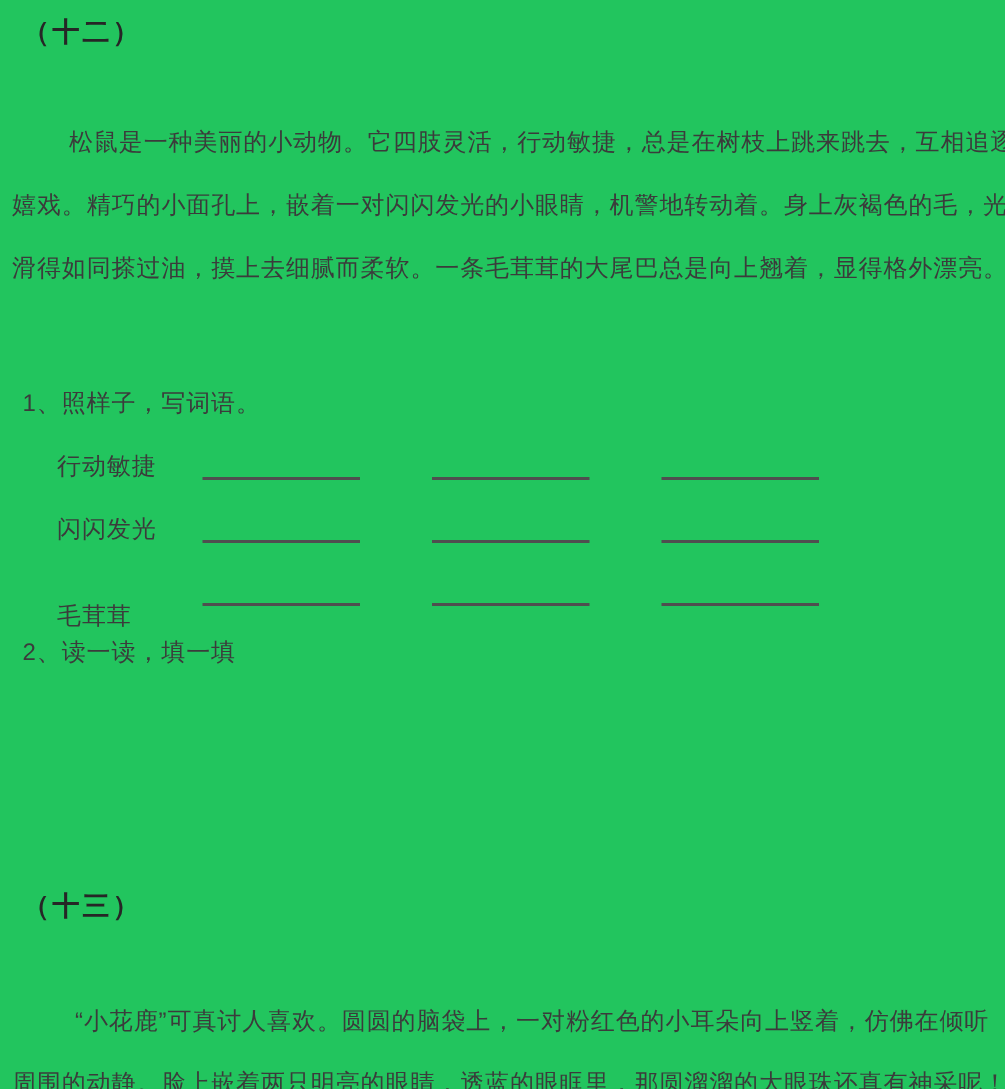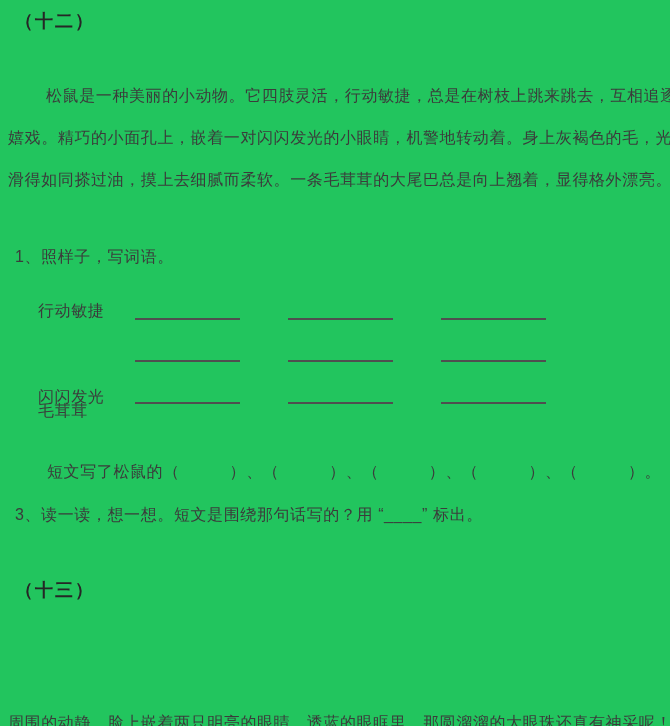--- a/index.html
+++ b/index.html
@@ -25,38 +25,38 @@
 <body>
 
 <div class="page">
 
   <div class="abs heading" style="top:9px;left:15px;">（十二）</div>
 
   <div class="abs body-text" style="top:87px;left:46px;">松鼠是一种美丽的小动物。它四肢灵活，行动敏捷，总是在树枝上跳来跳去，互相追逐</div>
   <div class="abs body-text" style="top:129px;left:8px;">嬉戏。精巧的小面孔上，嵌着一对闪闪发光的小眼睛，机警地转动着。身上灰褐色的毛，光</div>
   <div class="abs body-text" style="top:171px;left:8px;">滑得如同搽过油，摸上去细腻而柔软。一条毛茸茸的大尾巴总是向上翘着，显得格外漂亮。</div>
 
-  <div class="abs q-label" style="top:247px;left:15px;">1、照样子，写词语。</div>
+  <div class="abs q-label" style="top:259px;left:15px;">1、照样子，写词语。</div>
 
   <div class="abs word-label" style="top:301px;left:38px;">行动敏捷</div>
   <span class="blank" style="top:318px;left:135px;"></span>
   <span class="blank" style="top:318px;left:288px;"></span>
   <span class="blank" style="top:318px;left:441px;"></span>
 
-  <div class="abs word-label" style="top:343px;left:38px;margin-top:44px;">闪闪发光</div>
+  <div class="abs word-label" style="top:343px;left:38px;">闪闪发光</div>
   <span class="blank" style="top:360px;left:135px;"></span>
   <span class="blank" style="top:360px;left:288px;"></span>
   <span class="blank" style="top:360px;left:441px;"></span>
 
   <div class="abs word-label" style="top:385px;left:38px;margin-top:16px;">毛茸茸</div>
   <span class="blank" style="top:402px;left:135px;"></span>
   <span class="blank" style="top:402px;left:288px;"></span>
   <span class="blank" style="top:402px;left:441px;"></span>
 
-  <div class="abs body-text" style="top:463px;left:47px;">短文写了松鼠的（　　　）、（　　　）、（　　　）、（　　　）、（　　　）。</div>
+  <div class="abs q-label" style="top:425px;left:15px;">2、读一读，填一填</div>
 
-  <div class="abs q-label" style="top:505px;left:15px;">3、读一读，想一想。短文是围绕那句话写的？用 “____” 标出。</div>
 
-  <div class="abs heading" style="top:578px;left:15px;">（十三）</div>
+  <div class="abs heading" style="top:592px;left:15px;">（十三）</div>
 
+  <div class="abs body-text" style="top:673px;left:50px;">“小花鹿”可真讨人喜欢。圆圆的脑袋上，一对粉红色的小耳朵向上竖着，仿佛在倾听</div>
   <div class="abs body-text" style="top:714px;left:8px;">周围的动静。脸上嵌着两只明亮的眼睛，透蓝的眼眶里，那圆溜溜的大眼珠还真有神采呢！</div>
 
 </div>
 
 </body></html>

